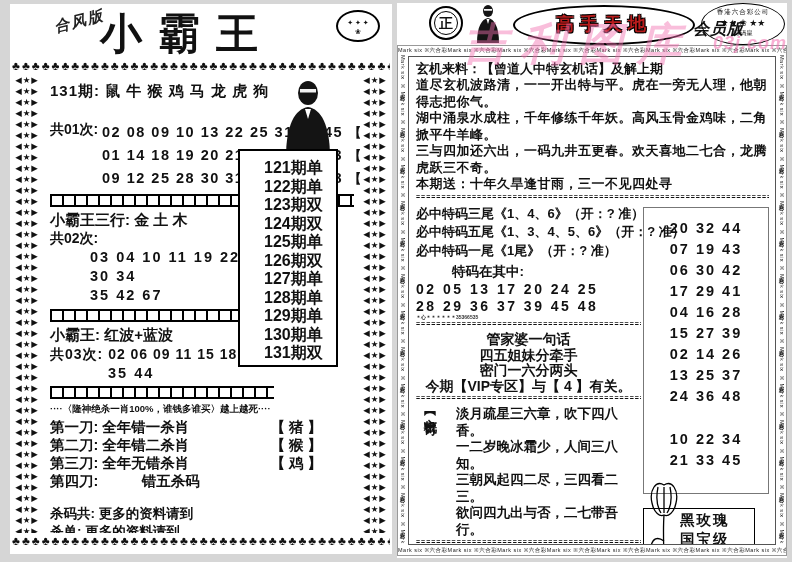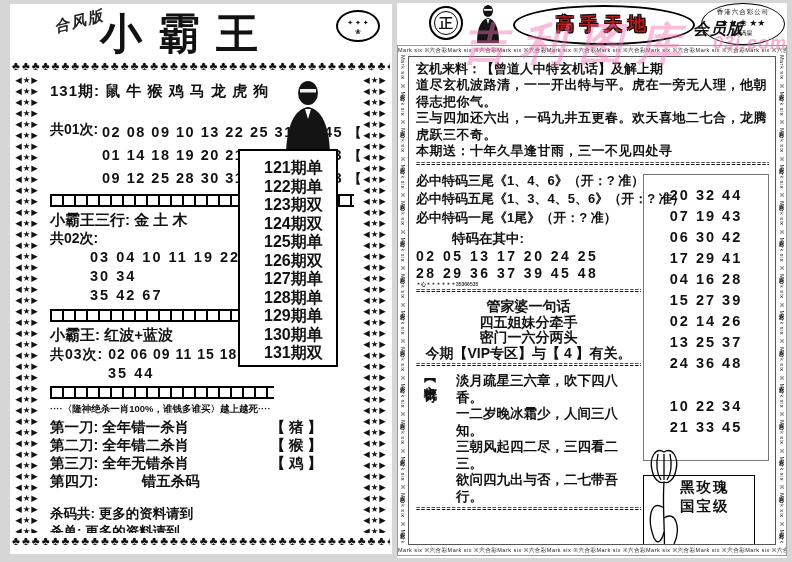--- a/index.html
+++ b/index.html
@@ -200,20 +200,21 @@
     <div class="watermark2">03j.com</div>
   </div>
 
   <div class="rp-box">
     <div class="mk-h">Mark six ※六合彩Mark six ※六合彩Mark six ※六合彩Mark six ※六合彩Mark six ※六合彩Mark six ※六合彩Mark six ※六合彩Mark six ※六合彩Mark six ※六合彩Mark six ※六合彩Mark six ※六合彩Mark six ※六合彩Mark six ※六合彩Mark six ※六合彩Mark six ※六合彩Mark six ※六合彩Mark six ※六合彩Mark six ※六合彩Mark six ※六合彩Mark six ※六合彩Mark six ※六合彩Mark six ※六合彩Mark six ※六合彩Mark six ※六合彩Mark six ※六合彩Mark six ※六合彩Mark six ※六合彩Mark six ※六合彩</div>
     <div class="rp-mid">
       <div class="mk-v">Mark six ※六合彩Mark six ※六合彩Mark six ※六合彩Mark six ※六合彩Mark six ※六合彩Mark six ※六合彩Mark six ※六合彩Mark six ※六合彩Mark six ※六合彩Mark six ※六合彩Mark six ※六合彩Mark six ※六合彩Mark six ※六合彩Mark six ※六合彩Mark six ※六合彩Mark six ※六合彩Mark six ※六合彩Mark six ※六合彩</div>
       <div class="rp-content">
         <div class="intro">玄机来料：【曾道人中特玄机话】及解上期</div>
         <div class="poem-line">道尽玄机波路清，一一开出特与平。虎在一旁无人理，他朝得志把你气。</div>
+        <div class="poem-line">湖中涌泉水成柱，千年修练千年妖。高风玉骨金鸡味，二角掀平牛羊峰。</div>
         <div class="poem-line">三与四加还六出，一码九井五更春。欢天喜地二七合，龙腾虎跃三不奇。</div>
         <div class="poem-line">本期送：十年久旱逢甘雨，三一不见四处寻</div>
         <div class="eq">================================================================================================================================================================</div>
 
         <div class="wrap2">
           <div class="colL">
             <div class="bz-line">必中特码三尾《1、4、6》（开：? 准）</div>
             <div class="bz-line">必中特码五尾《1、3、4、5、6》（开：? 准）</div>
             <div class="bz-line">必中特码一尾《1尾》（开：? 准）</div>
             <div class="tema-label">特码在其中:</div>

